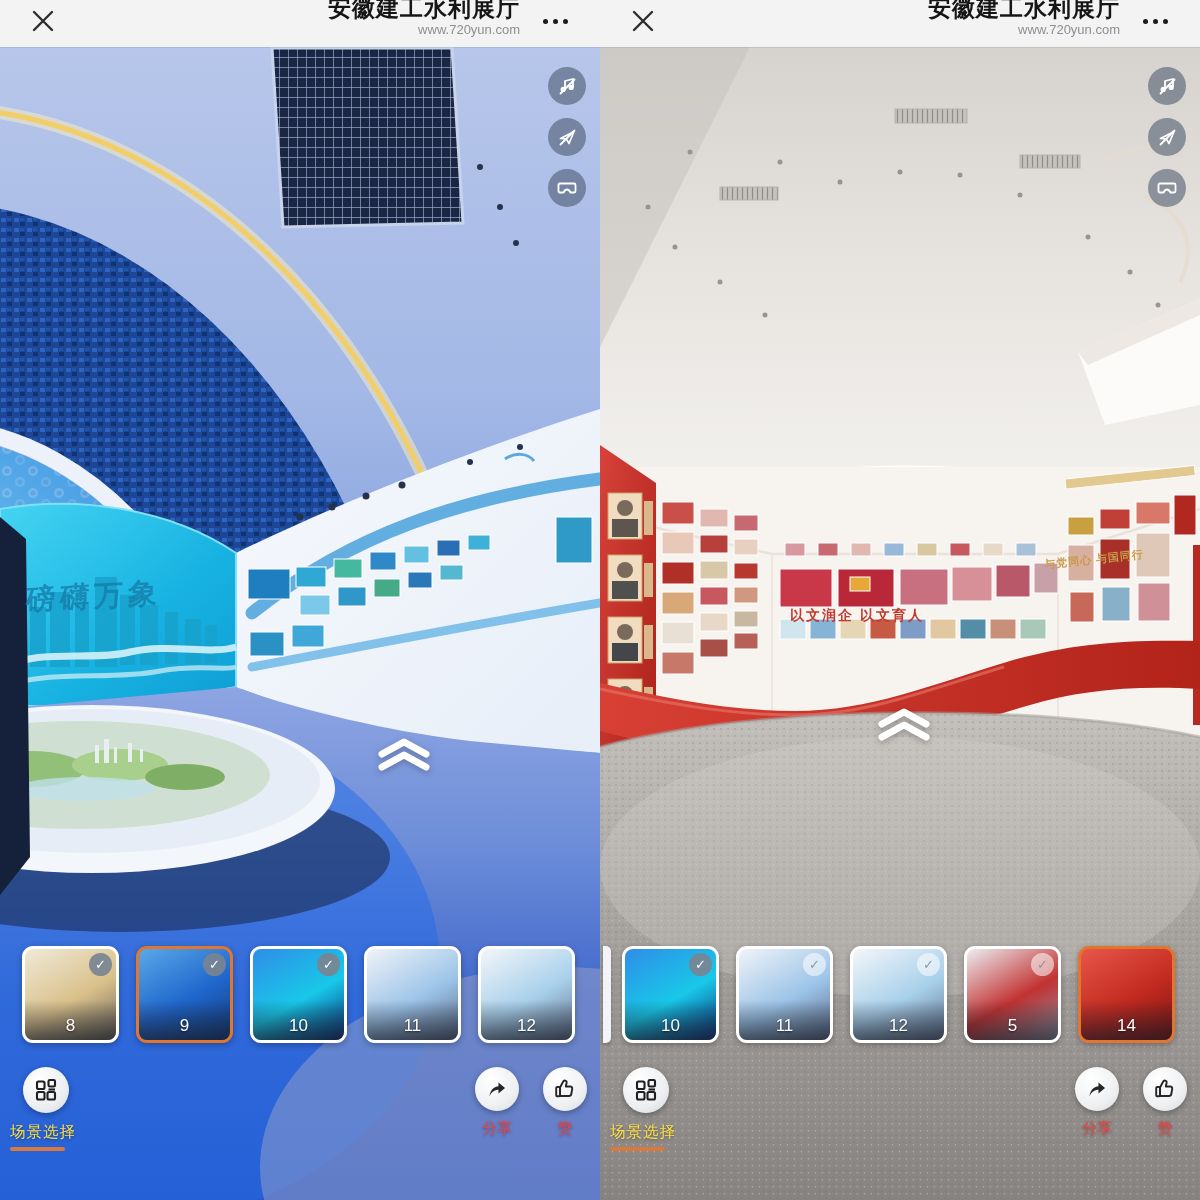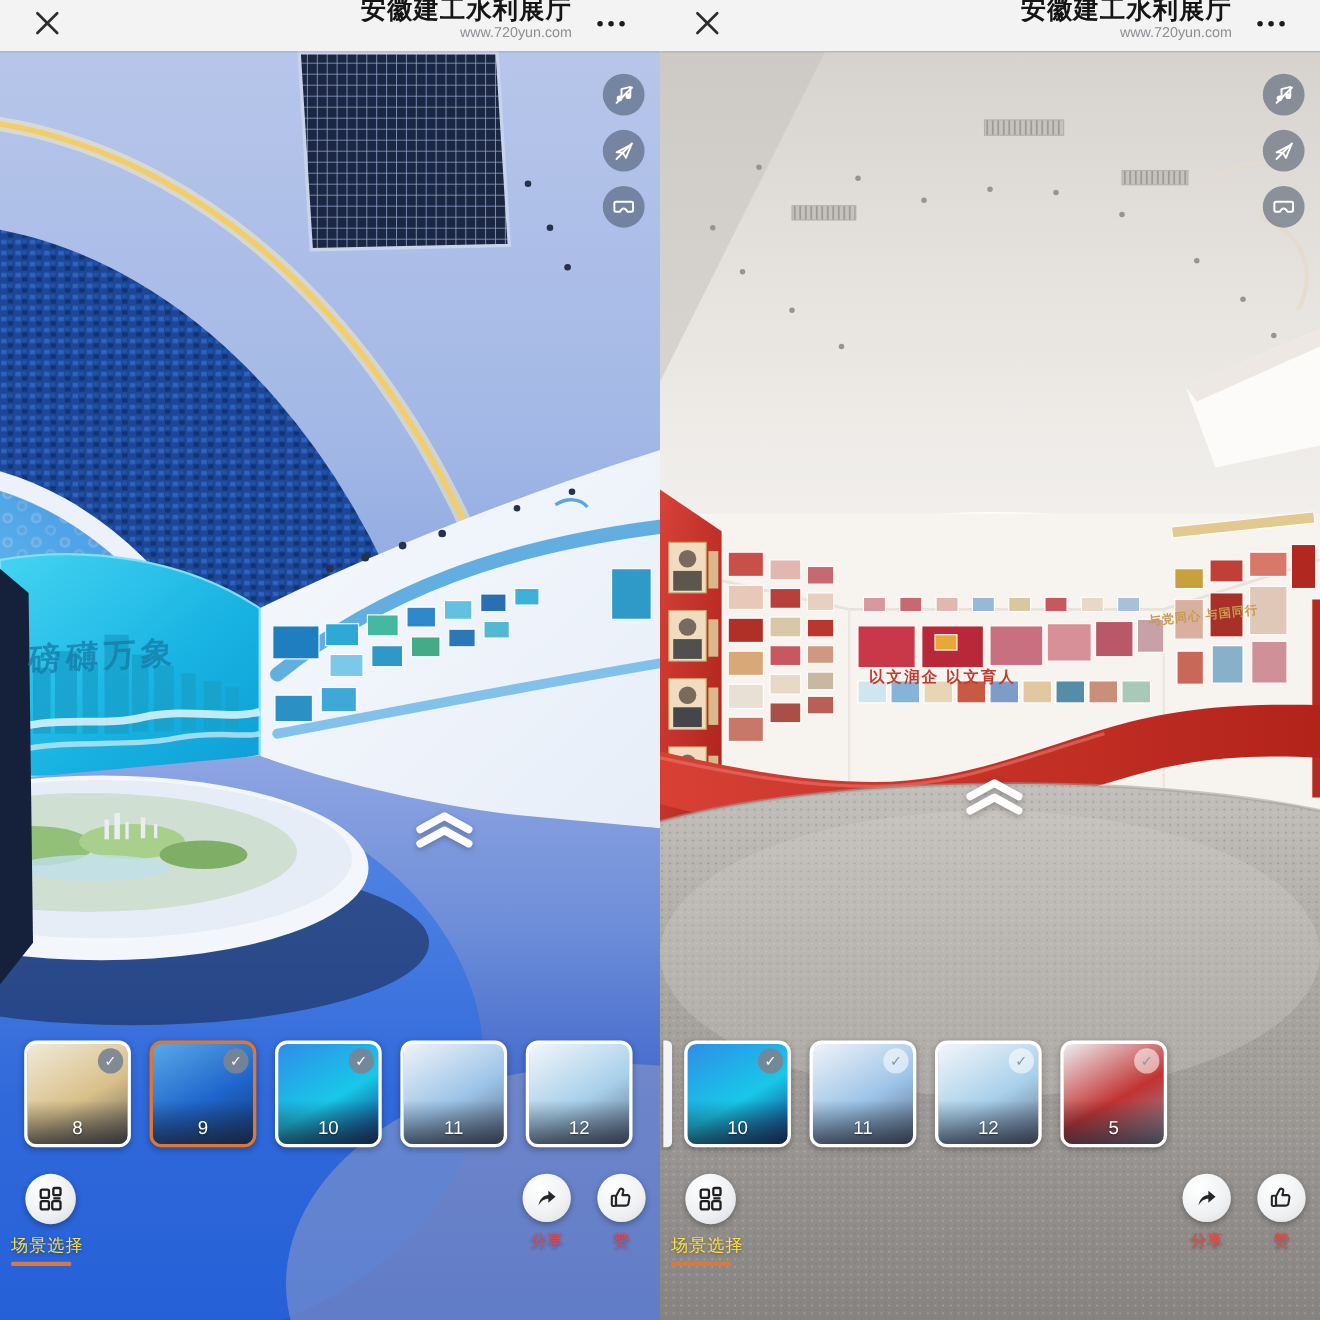--- a/index.html
+++ b/index.html
@@ -552,20 +552,24 @@
       <div class="thumb" style="background: linear-gradient(150deg, rgb(243, 246, 250), rgb(168, 208, 234) 55%, rgb(96, 112, 140));">
         <div class="thumb-shade"></div>
         <div class="badge light">✓</div>
         <div class="thumb-num">12</div>
       </div>
       <div class="thumb" style="background: linear-gradient(150deg, rgb(236, 238, 242), rgb(194, 50, 50) 55%, rgb(138, 147, 162));">
         <div class="thumb-shade"></div>
         <div class="badge light">✓</div>
         <div class="thumb-num">5</div>
       </div>
+      <div class="thumb selected" style="background: linear-gradient(150deg, rgb(232, 86, 74), rgb(194, 42, 32) 55%, rgb(122, 20, 16));">
+        <div class="thumb-shade"></div>
+        <div class="thumb-num">14</div>
+      </div>
     </div>
 
   <div class="scene-select">
     <div class="ss-circle">
       <svg width="24" height="24" viewBox="0 0 24 24">
         <g stroke="#1f1f21" stroke-width="2.1" fill="none" stroke-linejoin="round">
           <rect x="3" y="3.5" width="7.5" height="7.5" rx="1.5"></rect>
           <rect x="14.5" y="2" width="6.5" height="6.5" rx="1.3"></rect>
           <path d="M14.5 11.5 H21"></path>
           <rect x="3" y="14" width="7.5" height="7.5" rx="1.5"></rect>

